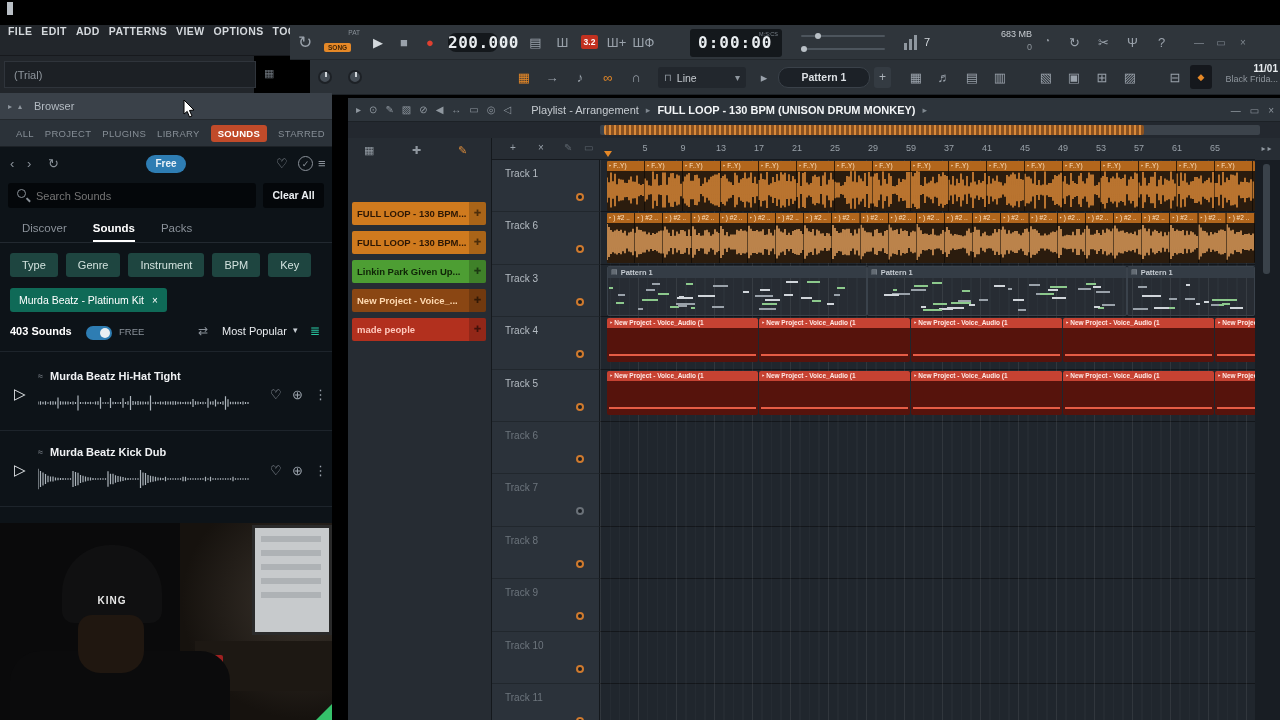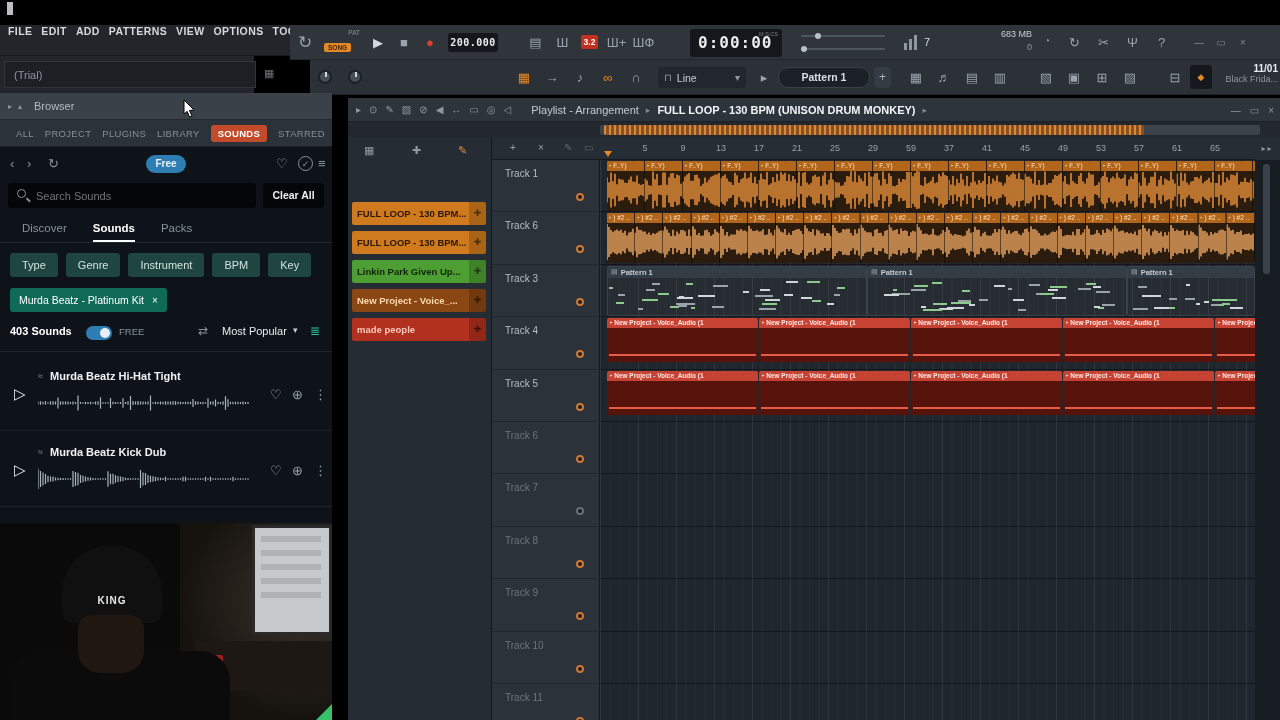--- a/index.html
+++ b/index.html
@@ -16,21 +16,21 @@
 
 #row1{left:290px;top:25px;width:990px;height:35px;background:#2f353b;border-bottom:1px solid #23282d}
 .g{color:#9aa2ab;font-size:13px;line-height:35px;text-align:center;cursor:default}
 #loopbtn{left:0;top:0;width:30px;font-size:17px}
 #patsong{left:34px;top:4px;width:38px}
 #patlbl{display:block;font-size:6.5px;color:#8a9199;text-align:right;padding-right:2px}
 #songlbl{display:inline-block;font-size:6.5px;font-weight:bold;color:#402407;background:#e58827;padding:1px 4px;border-radius:2px}
 #tplay{left:76px;top:0;width:24px;color:#d4d9dd}
 #tstop{left:102px;top:0;width:24px}
 #trec{left:128px;top:0;width:24px;color:#e04030}
-#tempo{left:158px;top:8px;width:50px;height:19px;background:#14181c;border-radius:3px;color:#e8ecef;font-size:10px;font-weight:bold;text-align:center;line-height:19px;letter-spacing:.5px;font-family:"DejaVu Sans Mono",monospace}
+#tempo{left:158px;top:8px;width:50px;height:19px;background:#14181c;border-radius:8px;color:#e8ecef;font-size:16px;font-weight:bold;text-align:center;line-height:19px;letter-spacing:.5px;font-family:"DejaVu Sans Mono",monospace}
 #micons{left:232px;top:0;display:flex}
 #micons .mi{width:27px}
 .badge{margin-top:10px;height:14px;background:#c23120;border-radius:2px;color:#fff;font-size:8.5px;font-weight:bold;line-height:14px !important;padding:0 3px}
 #timedisp{left:400px;top:4px;width:92px;height:28px;background:#14181c;border-radius:3px}
 #timeval{left:8px;top:4px;font-family:"DejaVu Sans Mono",monospace;font-size:16px;font-weight:bold;color:#e9edf0;letter-spacing:1px}
 #timefmt{right:4px;top:2px;font-size:5.5px;color:#7a828a}
 #sliders{left:505px;top:0;width:100px;height:35px}
 .sline{position:absolute;left:6px;width:84px;height:2px;background:#4d555d;border-radius:1px}
 .sknob{position:absolute;width:6px;height:6px;border-radius:50%;background:#b9c0c6}
 #meter{left:612px;top:0;width:170px;height:35px}

